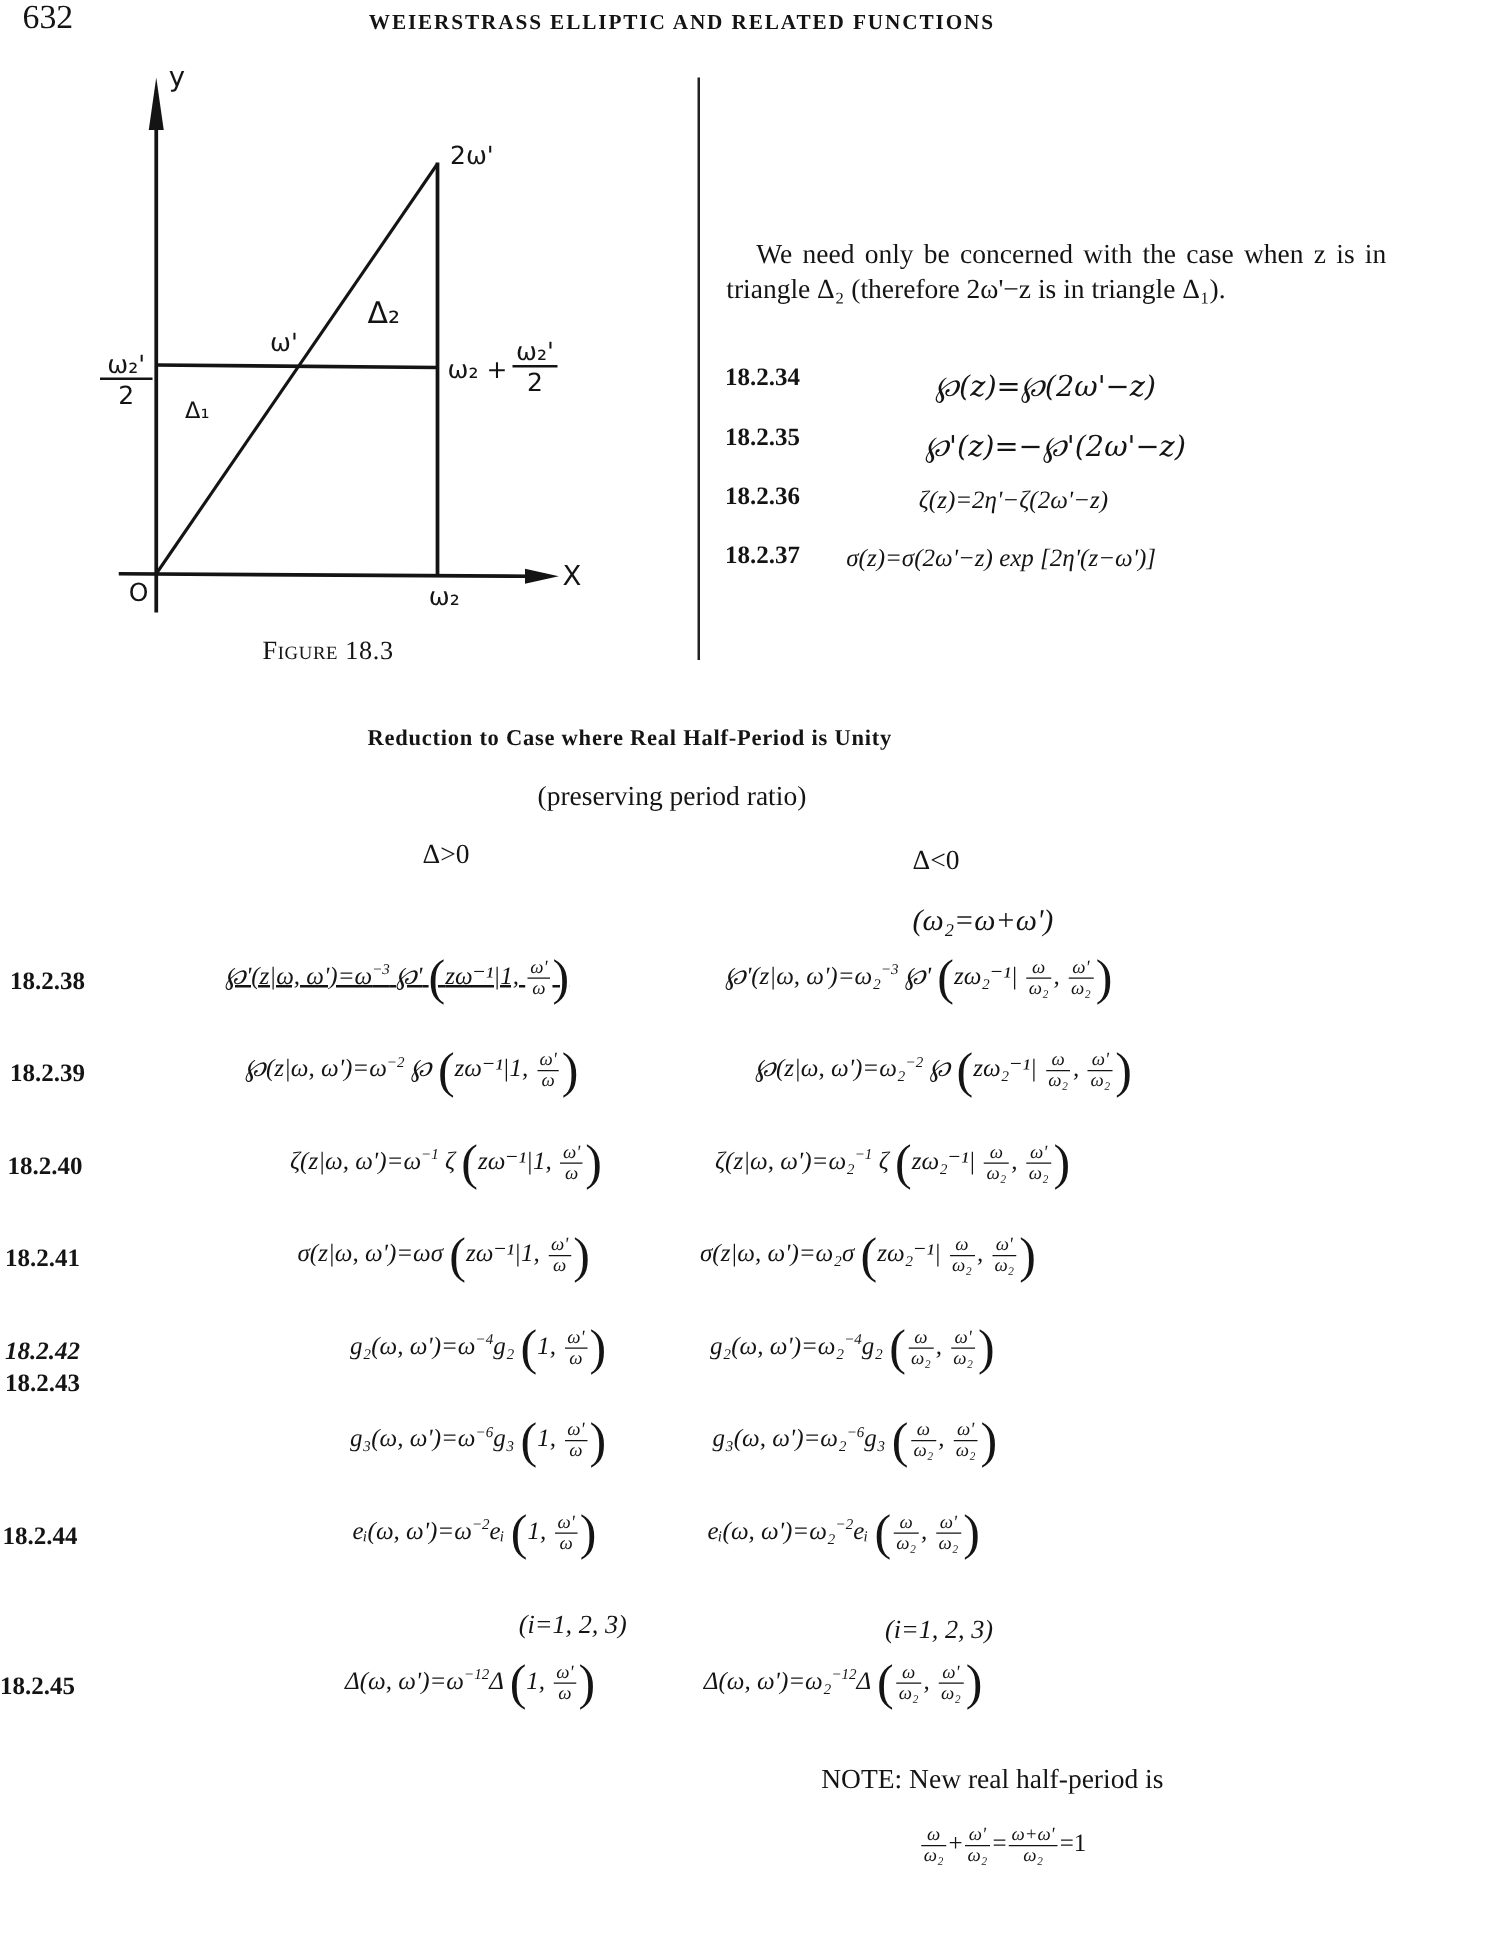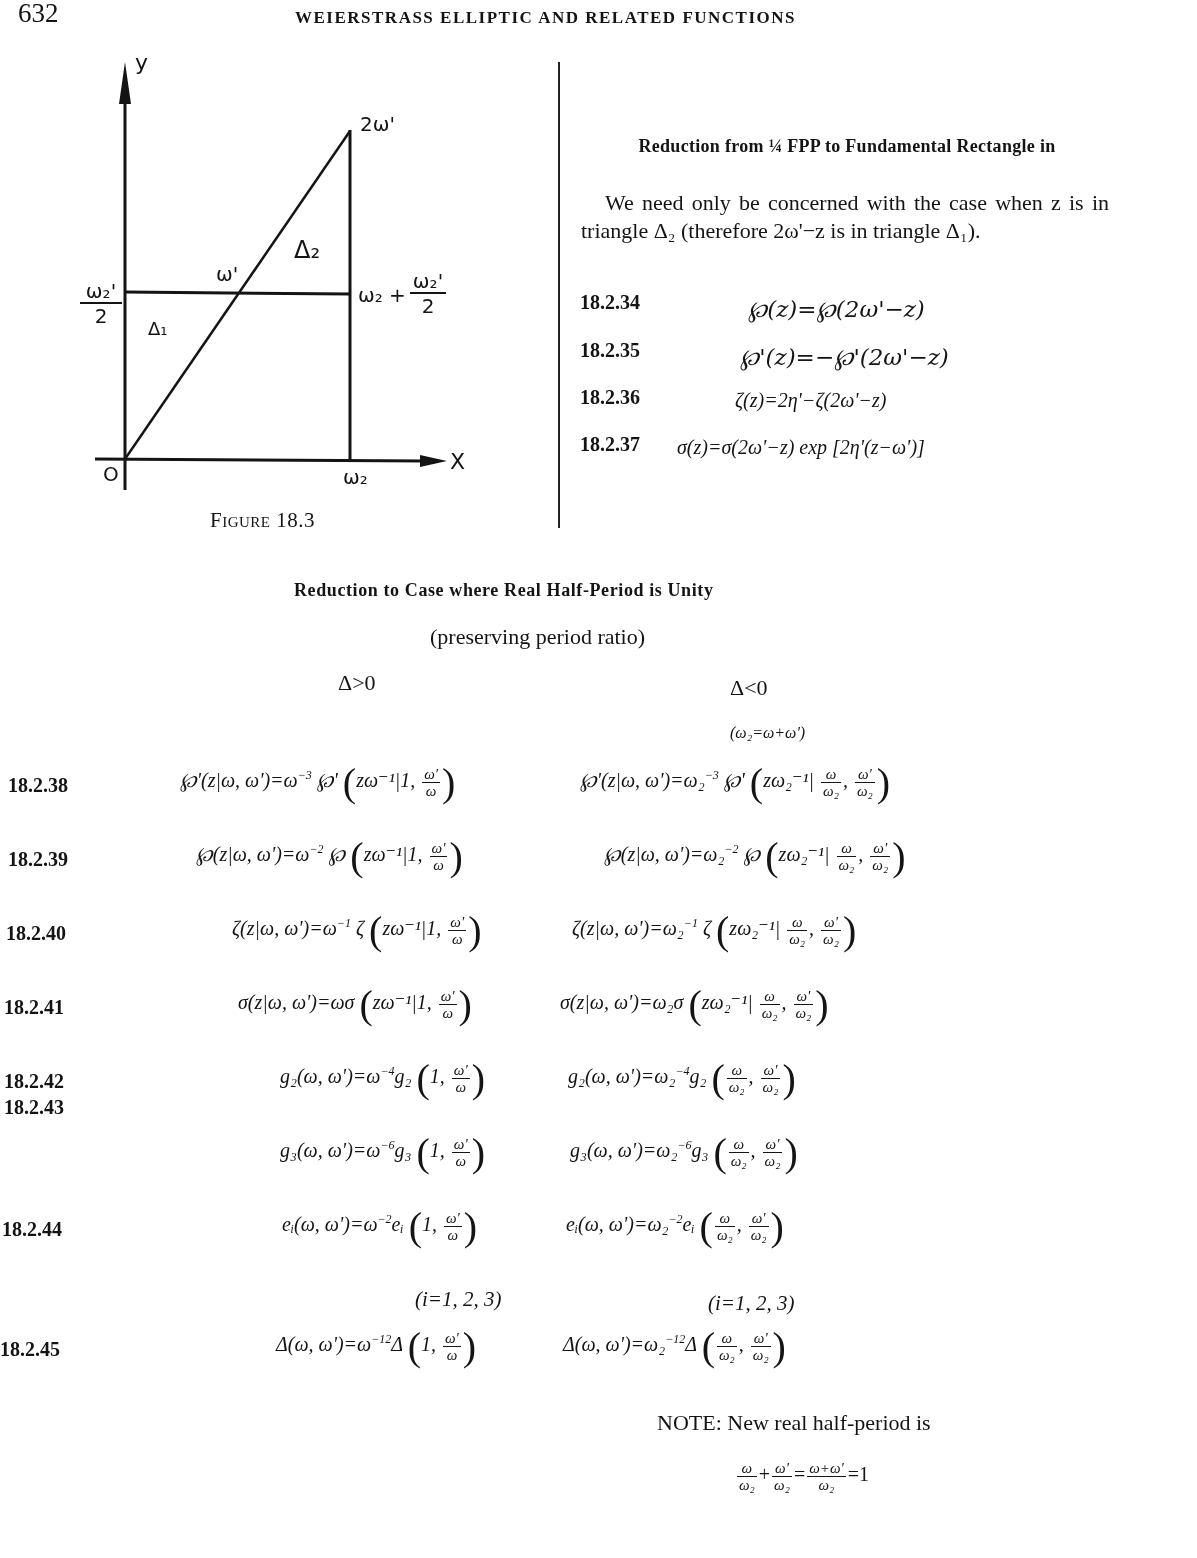--- a/index.html
+++ b/index.html
@@ -61,41 +61,40 @@
     <div class="diag-label" style="border-bottom:2px solid #141414;line-height:22px;">ω₂'</div>
     <div class="diag-label" style="line-height:24px;">2</div>
   </div>
   <span class="abs diag-label" style="left:343px;top:465px;">ω₂</span>
 </div>
 <div class="abs fig-caption">Figure 18.3</div>
 
 <div class="abs vrule"></div>
 
 <div class="abs sec-head" style="left:582px;top:135px;width:530px;text-align:center;line-height:22px;">
-  <div>Reduction from ¼ FPP to Fundamental Rectangle in</div>
 </div>
 <div class="abs para" style="left:581px;top:189px;width:528px;text-indent:24px;text-align:justify;">We need only be concerned with the case when z is in triangle Δ₂ (therefore 2ω'−z is in triangle Δ₁).</div>
 
 <div class="abs eqnum" style="left:580px;top:291px;">18.2.34</div>
 <div class="abs eq weier" style="left:748px;top:292px;">℘(z)=℘(2ω'−z)</div>
 <div class="abs eqnum" style="left:580px;top:339px;">18.2.35</div>
 <div class="abs eq weier" style="left:740px;top:340px;">℘'(z)=−℘'(2ω'−z)</div>
 <div class="abs eqnum" style="left:580px;top:386px;">18.2.36</div>
 <div class="abs eq" style="left:735px;top:389px;">ζ(z)=2η'−ζ(2ω'−z)</div>
 <div class="abs eqnum" style="left:580px;top:433px;">18.2.37</div>
 <div class="abs eq" style="left:677px;top:436px;">σ(z)=σ(2ω'−z) exp [2η'(z−ω')]</div>
 
 <div class="abs sec-head" style="left:294px;top:580px;letter-spacing:0.6px;">Reduction to Case where Real Half-Period is Unity</div>
 <div class="abs center-text" style="left:430px;top:624px;">(preserving period ratio)</div>
 <div class="abs center-text" style="left:338px;top:670px;">Δ&gt;0</div>
 <div class="abs center-text" style="left:730px;top:675px;">Δ&lt;0</div>
-<div class="abs" style="left:730px;top:724px;font-size:16px;font-style:italic;">(ω₂=ω+ω')</div>
+<div class="abs" style="left:730px;top:724px;font-size:24px;font-style:italic;">(ω₂=ω+ω')</div>
 
 <div class="abs eqnum" style="left:8px;top:774px;">18.2.38</div>
-<div class="abs eq" style="left:180px;top:766px;">
+<div class="abs eq" style="left:180px;top:766px;text-decoration:underline;">
   <span>℘'(z|ω, ω')=ω</span><sup>−3</sup>
   <span>℘'</span>
   <span class="paren">(</span><span>zω⁻¹|1,</span>
   <span class="frac"><span class="num">ω'</span><span class="den">ω</span></span><span class="paren">)</span>
 </div>
 <div class="abs eq" style="left:580px;top:766px;">
   <span>℘'(z|ω, ω')=ω₂</span><sup>−3</sup>
   <span>℘'</span>
   <span class="paren">(</span><span>zω₂⁻¹|</span>
   <span class="frac"><span class="num">ω</span><span class="den">ω₂</span></span>,
@@ -138,21 +137,21 @@
   <span class="paren">(</span><span>zω⁻¹|1,</span>
   <span class="frac"><span class="num">ω'</span><span class="den">ω</span></span><span class="paren">)</span>
 </div>
 <div class="abs eq" style="left:560px;top:988px;">
   <span>σ(z|ω, ω')=ω₂</span><sup></sup><span>σ</span>
   <span class="paren">(</span><span>zω₂⁻¹|</span>
   <span class="frac"><span class="num">ω</span><span class="den">ω₂</span></span>,
   <span class="frac"><span class="num">ω'</span><span class="den">ω₂</span></span><span class="paren">)</span>
 </div>
 
-<div class="abs eqnum" style="left:4px;top:1070px;">18.2.42</div>
+<div class="abs eqnum" style="left:4px;top:1070px;font-style:italic;">18.2.42</div>
 <div class="abs eq" style="left:280px;top:1062px;">
   <span>g₂(ω, ω')=ω</span><sup>−4</sup><span>g₂</span>
   <span class="paren">(</span><span>1,</span>
   <span class="frac"><span class="num">ω'</span><span class="den">ω</span></span><span class="paren">)</span>
 </div>
 <div class="abs eq" style="left:568px;top:1062px;">
   <span>g₂(ω, ω')=ω₂</span><sup>−4</sup><span>g₂</span>
   <span class="paren">(</span><span class="frac"><span class="num">ω</span><span class="den">ω₂</span></span>,
   <span class="frac"><span class="num">ω'</span><span class="den">ω₂</span></span><span class="paren">)</span>
 </div>

